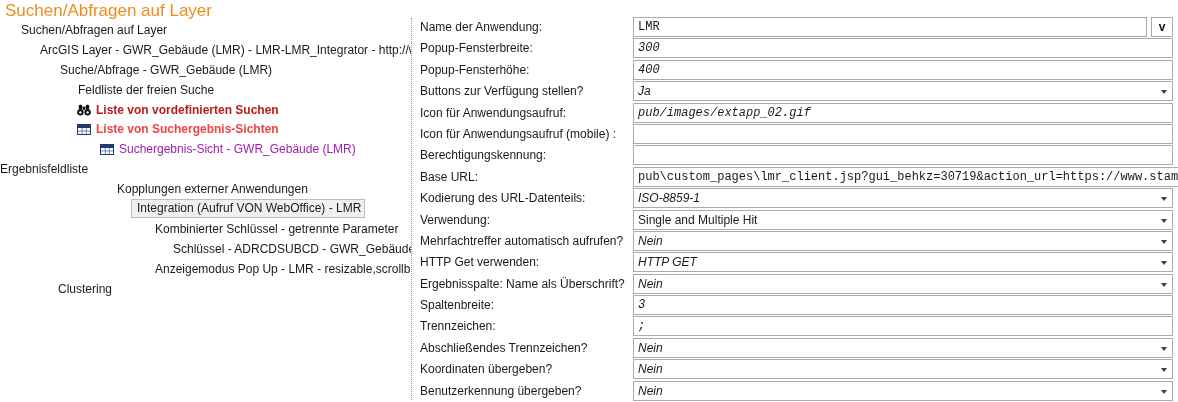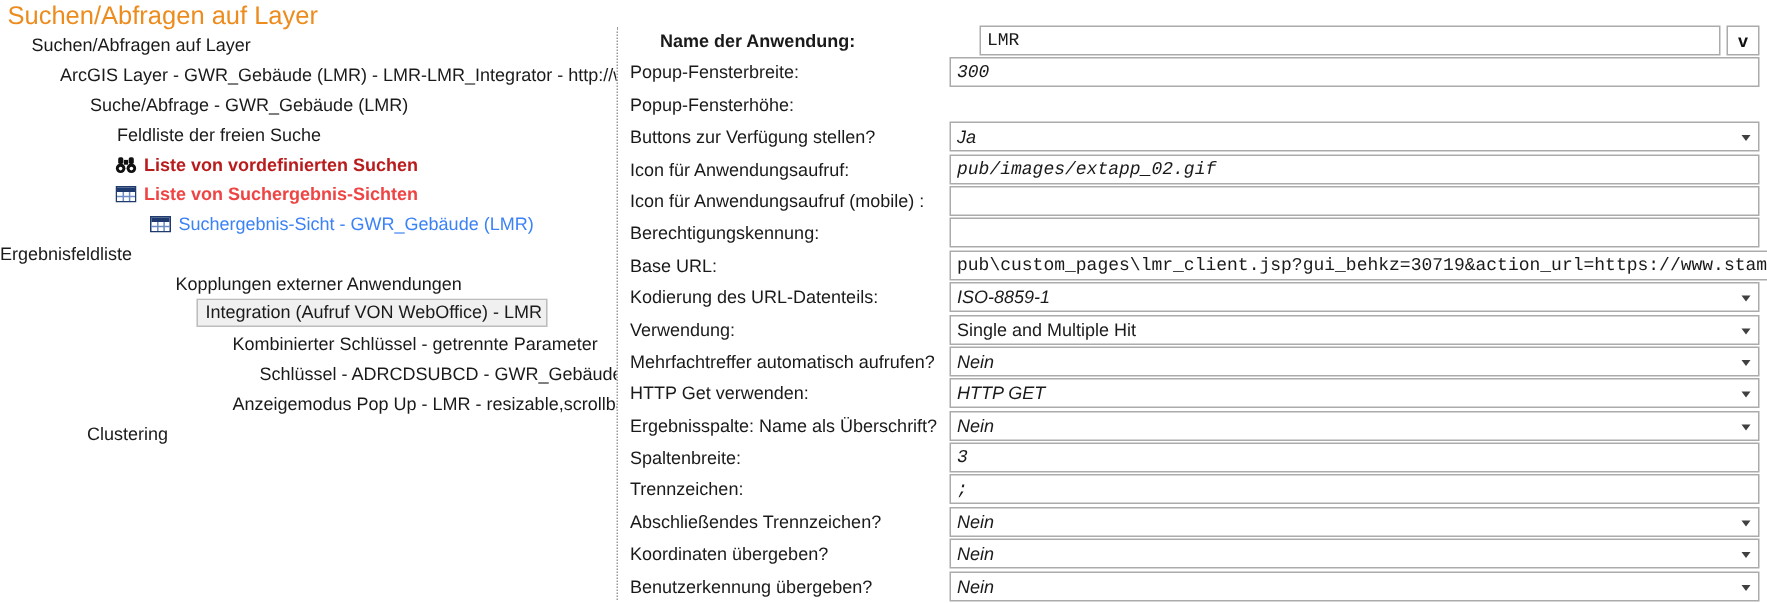--- a/index.html
+++ b/index.html
@@ -9,28 +9,28 @@
 
   
   .page-title { position:absolute; left:5px; top:1px; font-size:17px; color:#ED8C1E; white-space:nowrap; }
   .divider { position:absolute; left:411px; top:18px; bottom:0; width:0; border-left:1px dotted #9a9a9a; }
   .tree { position:absolute; left:0; top:20px; width:411px; overflow:hidden; }
   .t-row { height:19.9px; display:flex; align-items:center; white-space:nowrap; overflow:hidden; }
   .t-row .lbl { line-height:14px; }
   .t-ic { display:inline-flex; align-items:center; margin-right:5px; flex:0 0 auto; }
   .orange-b { color:#b91c1c; font-weight:bold; }
   .blue-b   { color:#ef4444; font-weight:bold; }
-  .blue-r   { color:#3b82f6;text-align:center; }
+  .blue-r   { color:#a21caf;text-align:center; }
   .sel-box  { background:#F0F0F0; border:1px solid #BDBDBD; padding:1px 3px 2px 5px; }
 
   
   .form { position:absolute; left:420px; top:17px; width:753px; }
   .f-row { height:21.4px; display:flex; align-items:flex-start; }
   .f-label { width:213px; flex:0 0 213px; line-height:20px; white-space:nowrap; overflow:hidden; }
-  .f-label.bold { font-weight:bold;margin-left:20px; }
+  .f-label.bold { font-weight:normal; }
   .f-inputwrap { flex:1 1 auto; display:flex; }
   .f-input { position:relative; flex:1 1 auto; height:20px; border:1px solid #ABABAB; background:#fff;
              line-height:18px; padding:0 14px 0 4px; white-space:nowrap; overflow:hidden; }
   .f-input.noarrow { padding-right:4px;font-family:Liberation Mono, monospace; }
   .f-input.italic { font-style:italic; }
   .arrow { position:absolute; right:5px; top:8px; width:0; height:0;
            border-left:3.5px solid transparent; border-right:3.5px solid transparent;
            border-top:4px solid #404040; }
   .expander { flex:0 0 22px; width:22px; height:20px; margin-left:4px; border:1px solid #ABABAB;
               background:#fff; font-weight:bold; text-align:center; line-height:18px; color:#111; }
@@ -143,20 +143,23 @@
 
     <div class="f-row">
       <div class="f-label">Popup-Fensterbreite:</div>
       <div class="f-inputwrap">
           <div class="f-input noarrow italic">300</div>
         </div>
     </div>
 
     <div class="f-row">
       <div class="f-label">Popup-Fensterhöhe:</div>
+      <div class="f-inputwrap">
+          <div class="f-input noarrow italic">400</div>
+        </div>
     </div>
 
     <div class="f-row">
       <div class="f-label">Buttons zur Verfügung stellen?</div>
       <div class="f-inputwrap">
           <div class="f-input italic">Ja<span class="arrow"></span></div>
         </div>
     </div>
 
     <div class="f-row">

